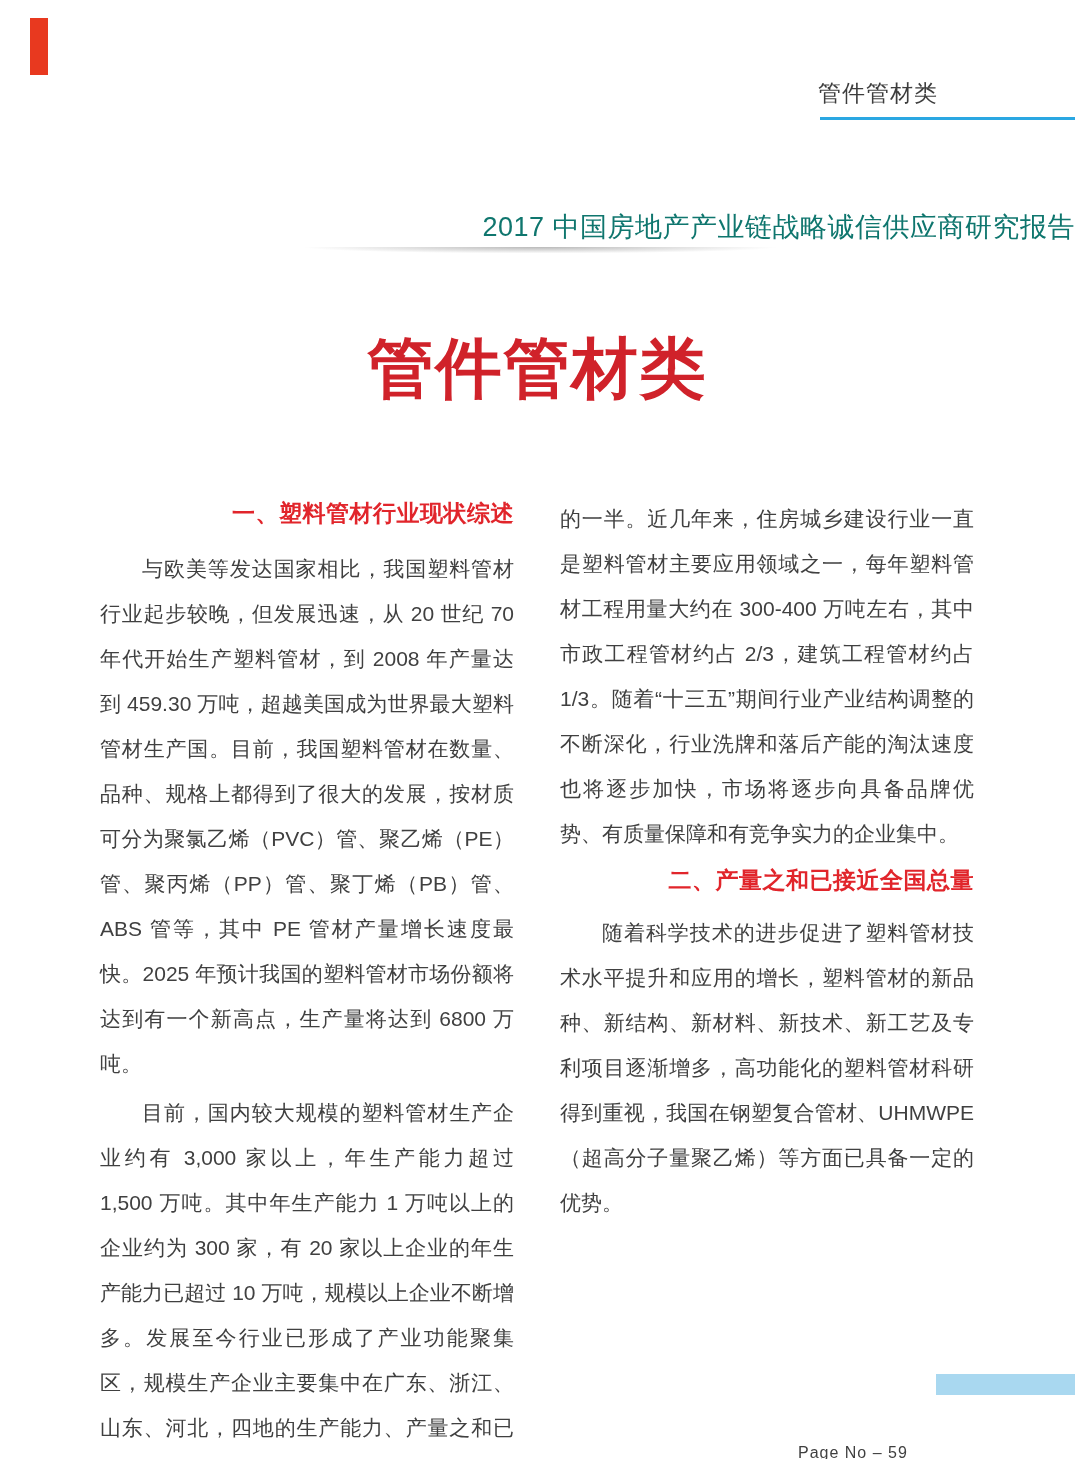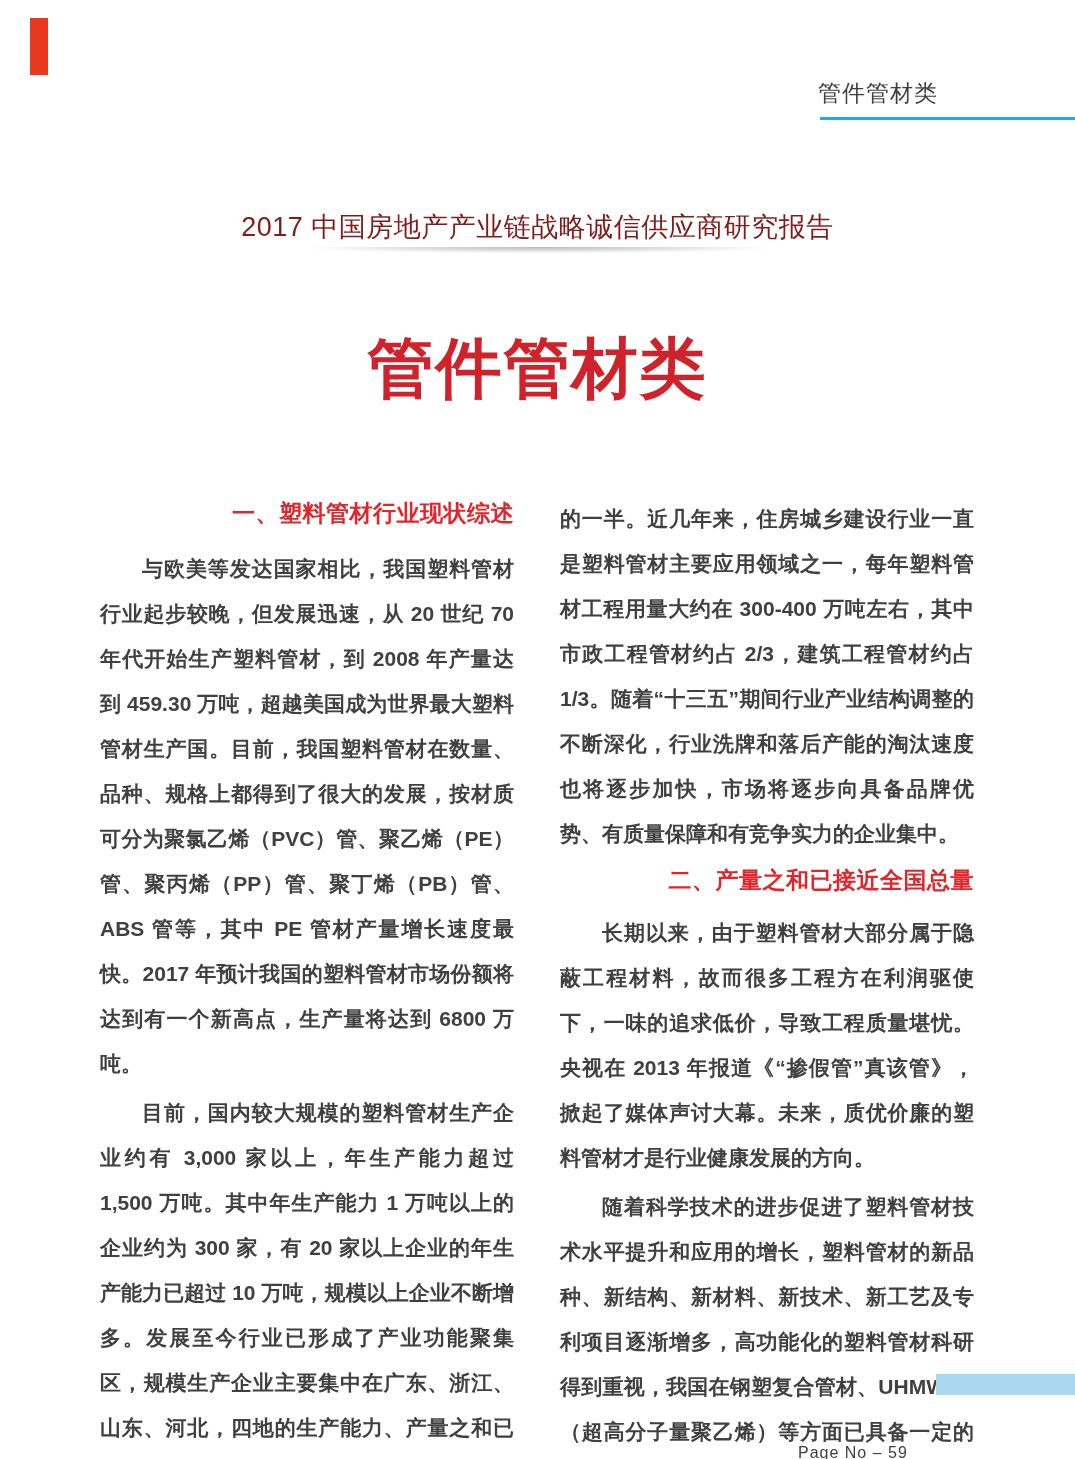--- a/index.html
+++ b/index.html
@@ -20,21 +20,21 @@
     position:absolute;top:60px;left:818px;
     font-size:23px;line-height:30px;color:#3d3d3d;letter-spacing:1px;
     white-space:nowrap;
   }
   .running-rule{
     position:absolute;top:99px;left:820px;width:255px;height:3px;
     background:var(--underline-blue,#2aa7e2);
   }
   .report-title{
     position:absolute;top:192px;left:0;width:100%;
-    text-align:center;font-size:27px;line-height:34px;color:#7f1d1d;
+    text-align:right;font-size:27px;line-height:34px;color:#0f766e;
     letter-spacing:.5px;white-space:nowrap;
   }
   .title-shadow{
     position:absolute;top:229px;left:240px;width:600px;height:9px;
     background:radial-gradient(ellipse 55% 100% at 50% 0,
       rgba(100,100,100,.45), rgba(100,100,100,0) 72%);
   }
   .chapter-title{
     position:absolute;top:306px;left:0;width:100%;margin:0;
     text-align:center;
@@ -50,21 +50,21 @@
   }
   .col-left{left:100px;}
   .col-right{left:560px;}
   .sec-heading{
     margin:2px 0 18px 0;
     font-size:23px;line-height:30px;font-weight:bold;
     color:var(--heading-red,#e1252b);
     text-align:right;letter-spacing:.5px;
   }
   .col-right .sec-heading{margin:9px 0 15px 0;}
-  .body-para{margin:0 0 4px 0;font-weight:bold;}
+  .body-para{margin:0 0 4px 0;}
   .body-para.indent{text-indent:2em;}
   .page-label{
     position:absolute;top:1424px;left:798px;
     font-size:16px;line-height:22px;color:#3f3f3f;letter-spacing:1px;
     white-space:nowrap;
   }
   .footer-bar{
     position:absolute;top:1356px;left:936px;width:139px;height:21px;
     background:var(--footer-bar-blue,#a9d8f0);
   }
@@ -79,27 +79,26 @@
   <span class="running-title">管件管材类</span>
   <div class="running-rule"></div>
 
   <div class="report-title">2017 中国房地产产业链战略诚信供应商研究报告</div>
   <div class="title-shadow"></div>
 
   <h1 class="chapter-title">管件管材类</h1>
 
   <div class="col col-left">
     <h2 class="sec-heading">一、塑料管材行业现状综述</h2>
-    <p class="body-para indent">与欧美等发达国家相比，我国塑料管材行业起步较晚，但发展迅速，从 20 世纪 70 年代开始生产塑料管材，到 2008 年产量达到 459.30 万吨，超越美国成为世界最大塑料管材生产国。目前，我国塑料管材在数量、品种、规格上都得到了很大的发展，按材质可分为聚氯乙烯（PVC）管、聚乙烯（PE）管、聚丙烯（PP）管、聚丁烯（PB）管、ABS 管等，其中 PE 管材产量增长速度最快。2017 年预计我国的塑料管材市场份额将达到有一个新高点，生产量将达到 6800 万吨。</p>
+    <p class="body-para indent">与欧美等发达国家相比，我国塑料管材行业起步较晚，但发展迅速，从 20 世纪 70 年代开始生产塑料管材，到 2008 年产量达到 459.30 万吨，超越美国成为世界最大塑料管材生产国。目前，我国塑料管材在数量、品种、规格上都得到了很大的发展，按材质可分为聚氯乙烯（PVC）管、聚乙烯（PE）管、聚丙烯（PP）管、聚丁烯（PB）管、ABS 管等，其中 PE 管材产量增长速度最快。2025 年预计我国的塑料管材市场份额将达到有一个新高点，生产量将达到 6800 万吨。</p>
     <p class="body-para indent">目前，国内较大规模的塑料管材生产企业约有 3,000 家以上，年生产能力超过 1,500 万吨。其中年生产能力 1 万吨以上的企业约为 300 家，有 20 家以上企业的年生产能力已超过 10 万吨，规模以上企业不断增多。发展至今行业已形成了产业功能聚集区，规模生产企业主要集中在广东、浙江、山东、河北，四地的生产能力、产量之和已接近全国总量</p>
   </div>
 
   <div class="col col-right">
     <p class="body-para">的一半。近几年来，住房城乡建设行业一直是塑料管材主要应用领域之一，每年塑料管材工程用量大约在 300-400 万吨左右，其中市政工程管材约占 2/3，建筑工程管材约占 1/3。随着“十三五”期间行业产业结构调整的不断深化，行业洗牌和落后产能的淘汰速度也将逐步加快，市场将逐步向具备品牌优势、有质量保障和有竞争实力的企业集中。</p>
     <h2 class="sec-heading">二、产量之和已接近全国总量</h2>
-    <p class="body-para indent">长期以来，由于塑料管材大部分属于隐蔽工程材料，故而很多工程方在利润驱使下，一味的追求低价，导致工程质量堪忧。央视在 2013 年报道《“掺假管”真该管》，掀起了媒体声讨大幕。未来，质优价廉的塑料管材才是行业健康发展的方向。</p>
     <p class="body-para indent">随着科学技术的进步促进了塑料管材技术水平提升和应用的增长，塑料管材的新品种、新结构、新材料、新技术、新工艺及专利项目逐渐增多，高功能化的塑料管材科研得到重视，我国在钢塑复合管材、UHMWPE（超高分子量聚乙烯）等方面已具备一定的优势。</p>
   </div>
 
   <span class="page-label">Page No – 59</span>
   <div class="footer-bar"></div>
 
 </div>
 
 </body></html>

